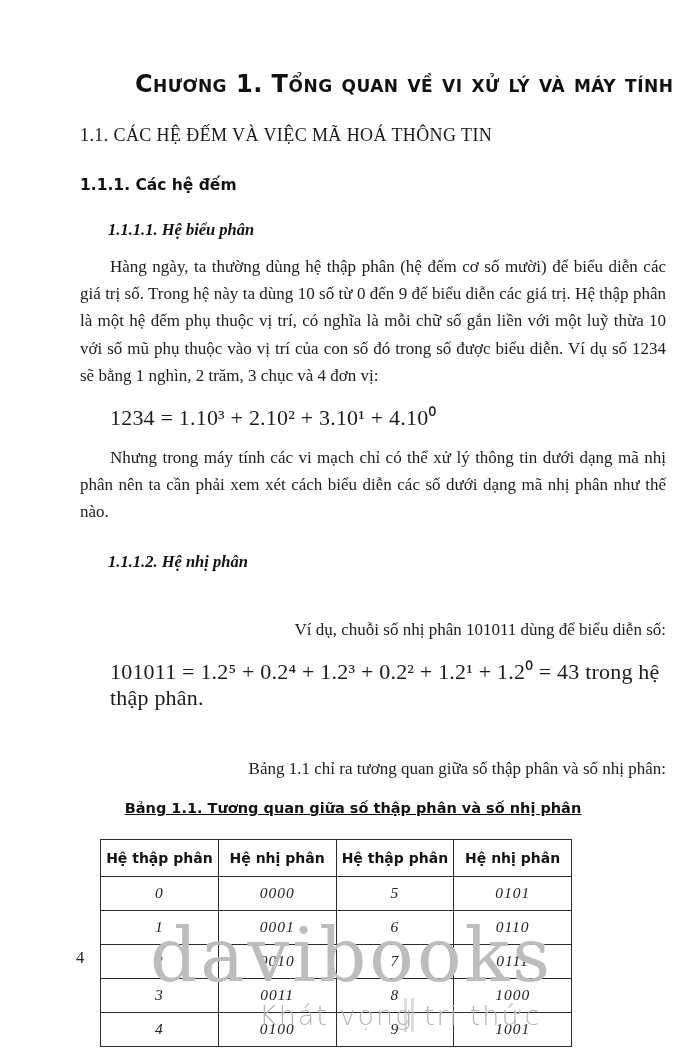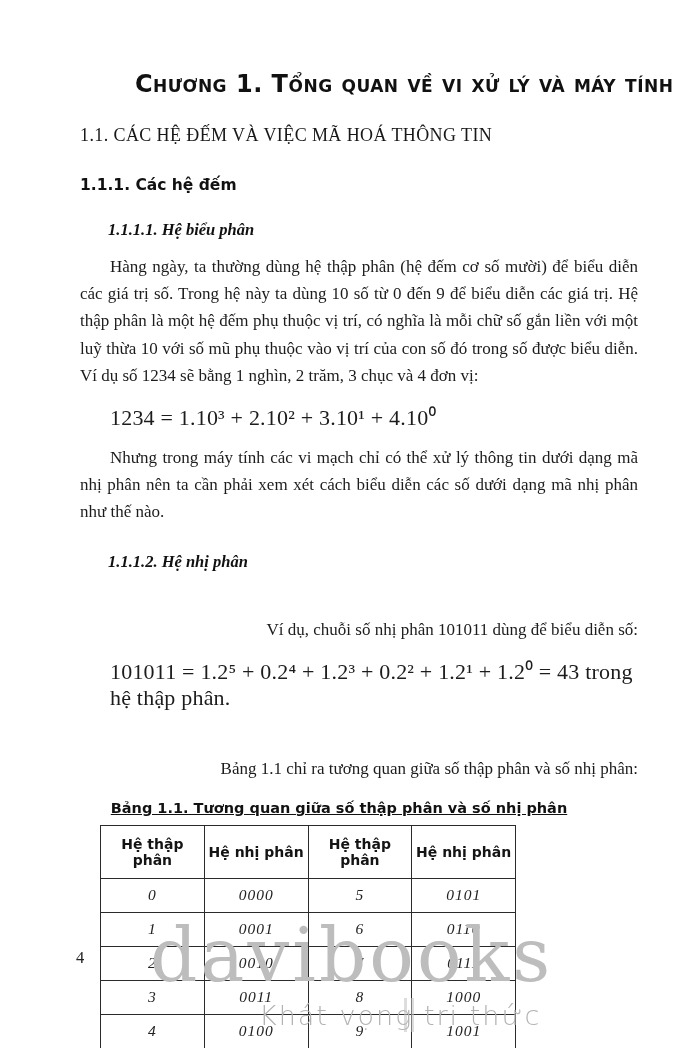--- a/index.html
+++ b/index.html
@@ -8,21 +8,21 @@
     position: relative;
     width: 700px;
     height: 1048px;
     margin: 0 auto;
     background: #ffffff;
     font-family: "Liberation Serif", serif;
     color: #1c1c1c;
     overflow: hidden;
   }
   .content {
-    padding: 70px 62px 0 80px;
+    padding: 70px 34px 0 80px;
     border-radius: 9px;
   }
   .chapter-title {
     font-family: "DejaVu Sans", sans-serif;
     font-weight: 800;
     font-size: 24px;
     letter-spacing: 0.5px;
     font-variant: small-caps;
     text-align: center;
     margin: 0 0 0 55px;
@@ -66,22 +66,22 @@
     font-family: "DejaVu Sans", sans-serif;
     font-weight: 700;
     font-size: 14.5px;
     text-align: center;
     margin: 18px 40px 0 0;
     color: #111;
     text-decoration: underline;
   }
   table.num-table {
     border-collapse: collapse;
-    margin: 9px 0 0 20px;
-    width: 416px;
+    margin: 23px 0 0 20px;
+    width: 472px;
     table-layout: fixed;
   }
   table.num-table th, table.num-table td {
     border: 1.6px solid #2b2b2b;
     text-align: center;
     vertical-align: middle;
   }
   table.num-table th {
     font-family: "DejaVu Sans", sans-serif;
     font-weight: 700;

